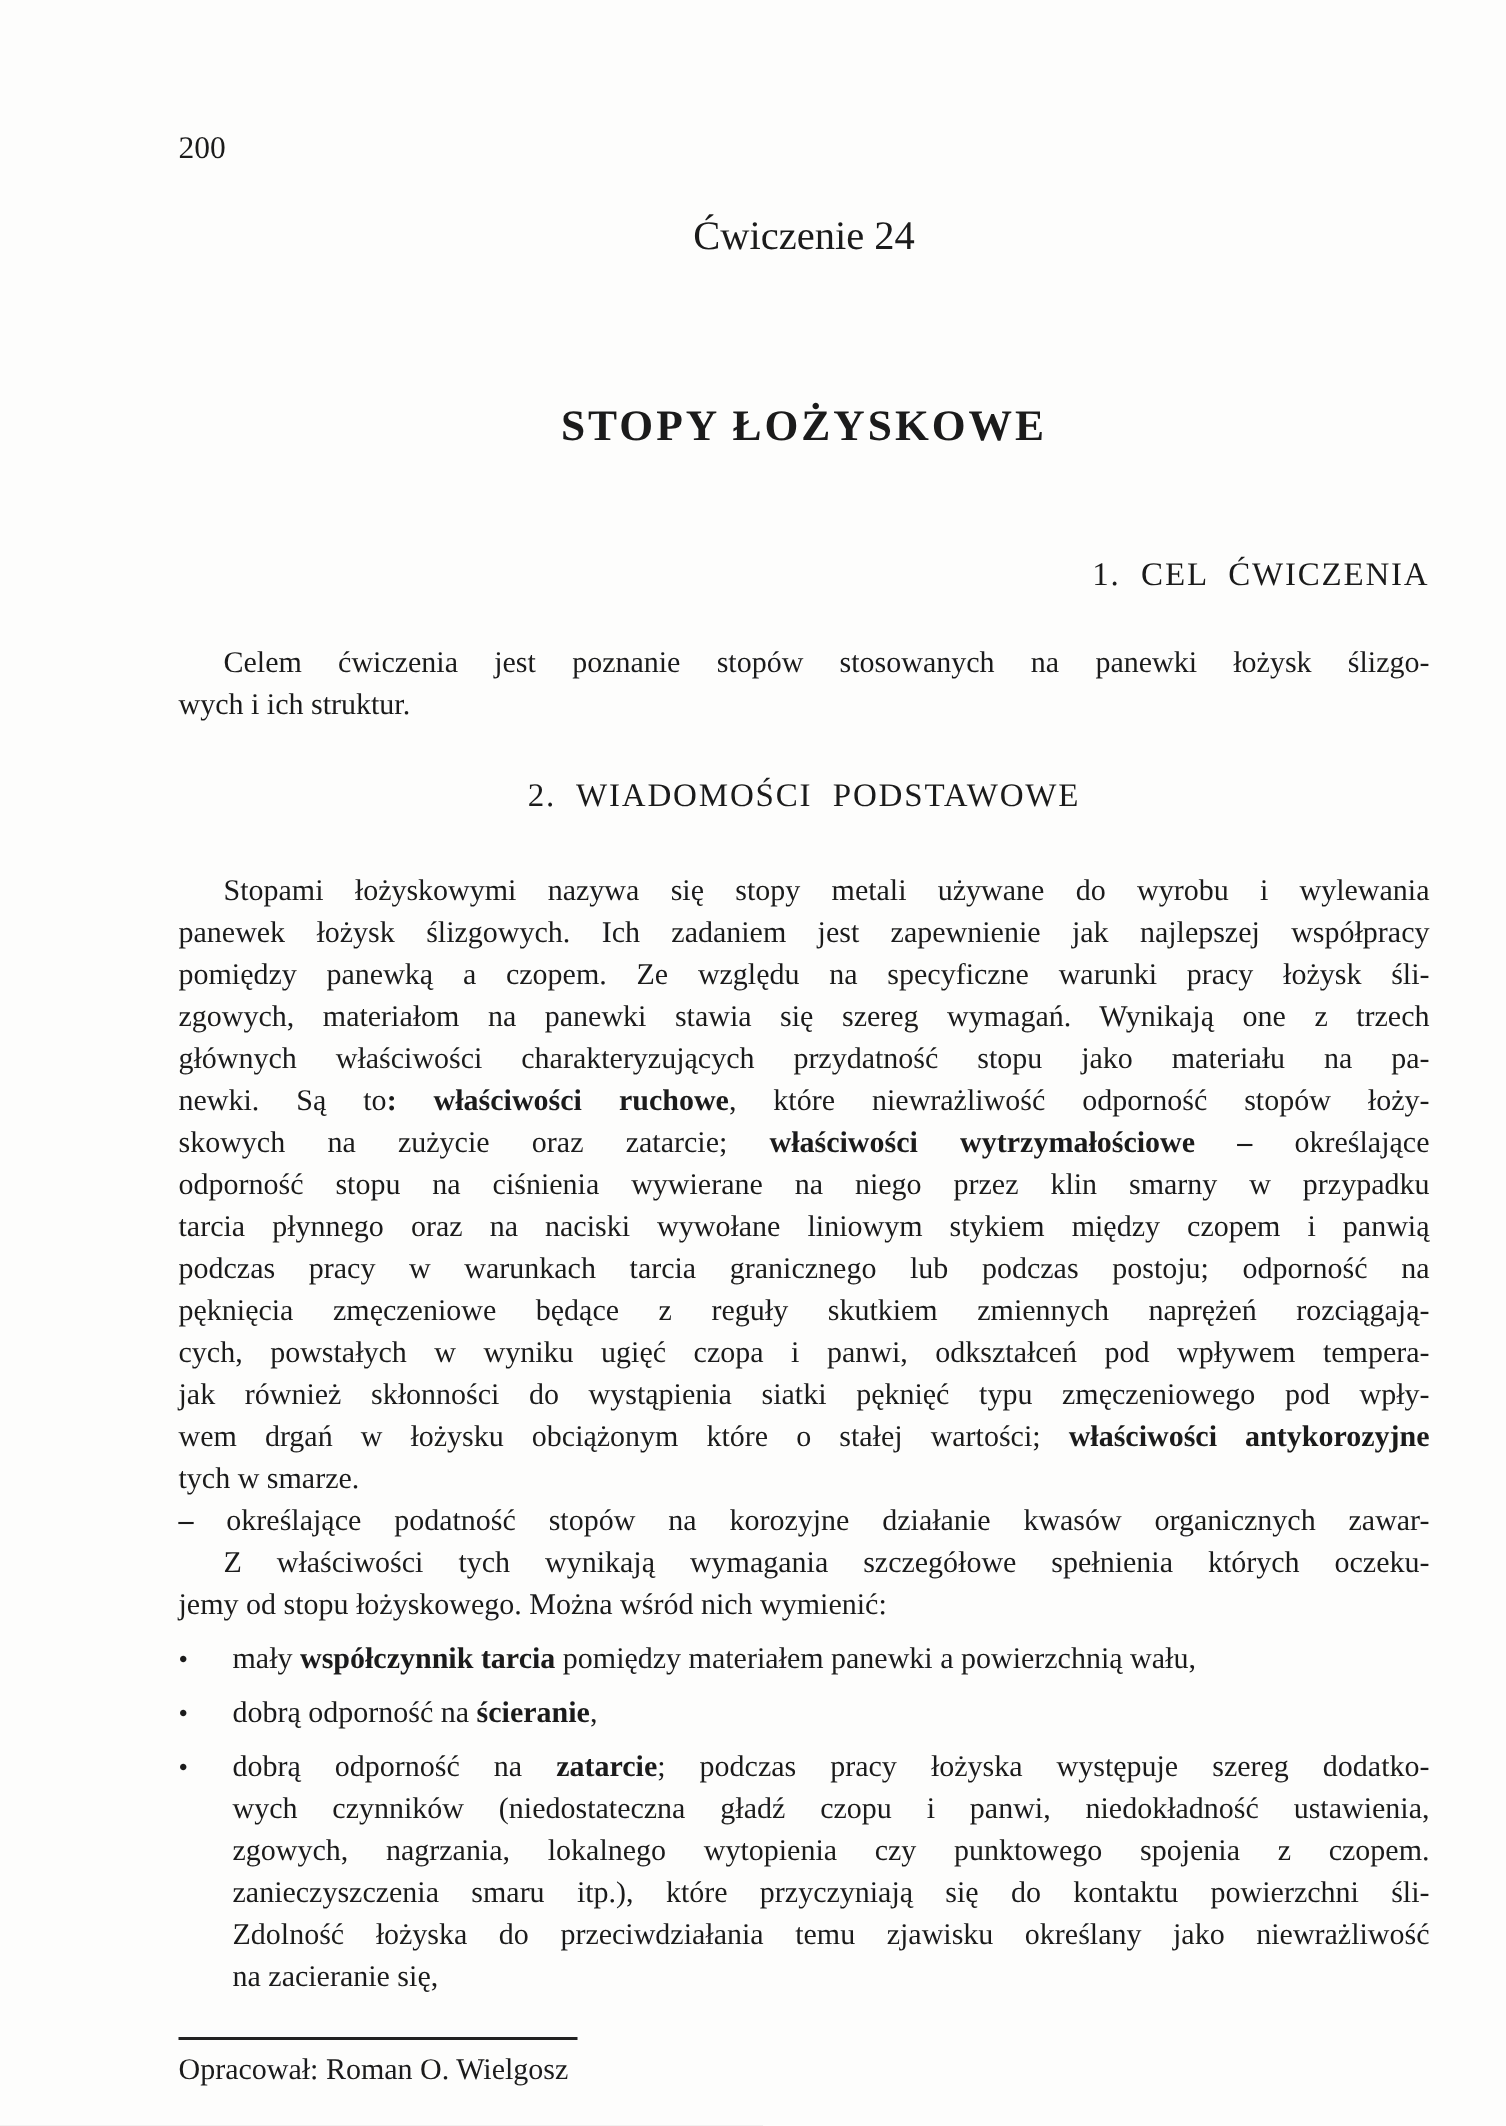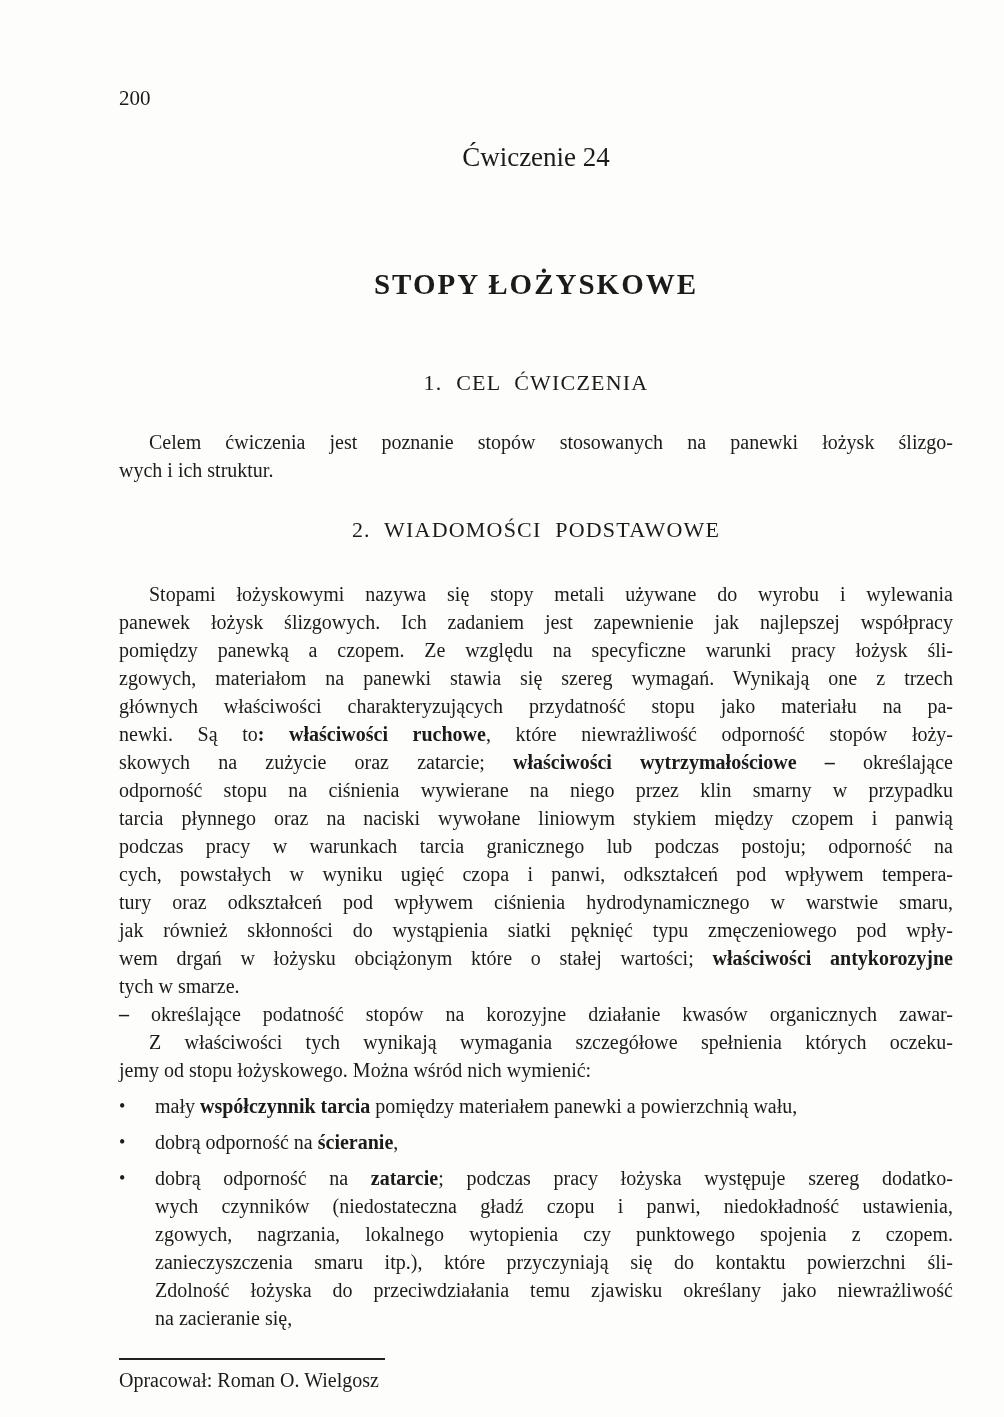--- a/index.html
+++ b/index.html
@@ -39,21 +39,21 @@
     letter-spacing: 2px;
   }
   .section-heading {
     text-align: center;
     font-size: 22px;
     line-height: 1.1;
     font-weight: normal;
     letter-spacing: 1.2px;
     word-spacing: 7px;
   }
-  .section-heading.s1 { margin-top: 70px; }
+  .section-heading.s1 { margin-top: 70px; text-align: right; }
   .section-heading.s2 { margin-top: 34px; }
   .content { margin-top: 33px; font-size: 20px; }
   .content.second { margin-top: 38px; }
   .paragraph { }
   .line {
     line-height: 28px;
     white-space: nowrap;
     text-align: justify;
     text-align-last: justify;
   }
@@ -113,22 +113,22 @@
         <div class="line first"><span>Stopami łożyskowymi nazywa się stopy metali używane do wyrobu i wylewania</span></div>
         <div class="line"><span>panewek łożysk ślizgowych. Ich zadaniem jest zapewnienie jak najlepszej współpracy</span></div>
         <div class="line"><span>pomiędzy panewką a czopem. Ze względu na specyficzne warunki pracy łożysk śli-</span></div>
         <div class="line"><span>zgowych, materiałom na panewki stawia się szereg wymagań. Wynikają one z trzech</span></div>
         <div class="line"><span>głównych właściwości charakteryzujących przydatność stopu jako materiału na pa-</span></div>
         <div class="line"><span>newki. Są to</span><span class="bold">: właściwości ruchowe</span><span>, które niewrażliwość odporność stopów łoży-</span></div>
         <div class="line"><span>skowych na zużycie oraz zatarcie; </span><span class="bold">właściwości wytrzymałościowe –</span><span> określające</span></div>
         <div class="line"><span>odporność stopu na ciśnienia wywierane na niego przez klin smarny w przypadku</span></div>
         <div class="line"><span>tarcia płynnego oraz na naciski wywołane liniowym stykiem między czopem i panwią</span></div>
         <div class="line"><span>podczas pracy w warunkach tarcia granicznego lub podczas postoju; odporność na</span></div>
+        <div class="line"><span>pęknięcia zmęczeniowe będące z reguły skutkiem zmiennych naprężeń rozciągają-</span></div>
         <div class="line"><span>cych, powstałych w wyniku ugięć czopa i panwi, odkształceń pod wpływem tempera-</span></div>
-        <div class="line"><span>tury oraz odkształceń pod wpływem ciśnienia hydrodynamicznego w warstwie smaru,</span></div>
         <div class="line"><span>jak również skłonności do wystąpienia siatki pęknięć typu zmęczeniowego pod wpły-</span></div>
         <div class="line"><span>wem drgań w łożysku obciążonym które o stałej wartości; </span><span class="bold">właściwości antykorozyjne</span></div>
         <div class="line last"><span>tych w smarze.</span></div>
         <div class="line"><span class="bold">–</span><span> określające podatność stopów na korozyjne działanie kwasów organicznych zawar-</span></div>
       </div>
       <div class="paragraph">
         <div class="line first"><span>Z właściwości tych wynikają wymagania szczegółowe spełnienia których oczeku-</span></div>
         <div class="line last"><span>jemy od stopu łożyskowego. Można wśród nich wymienić:</span></div>
       </div>
       <div class="bullet-item">

